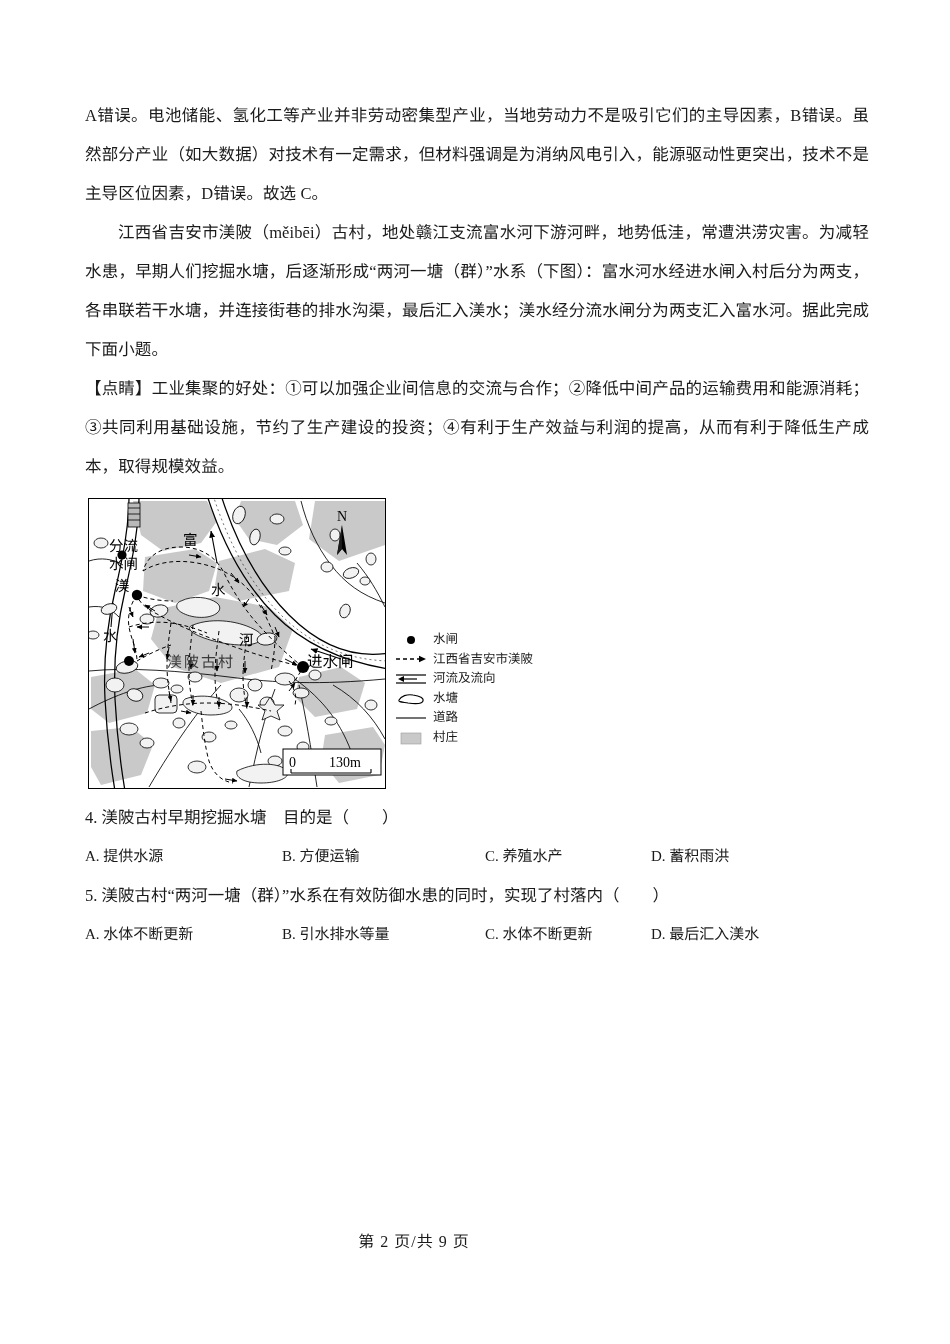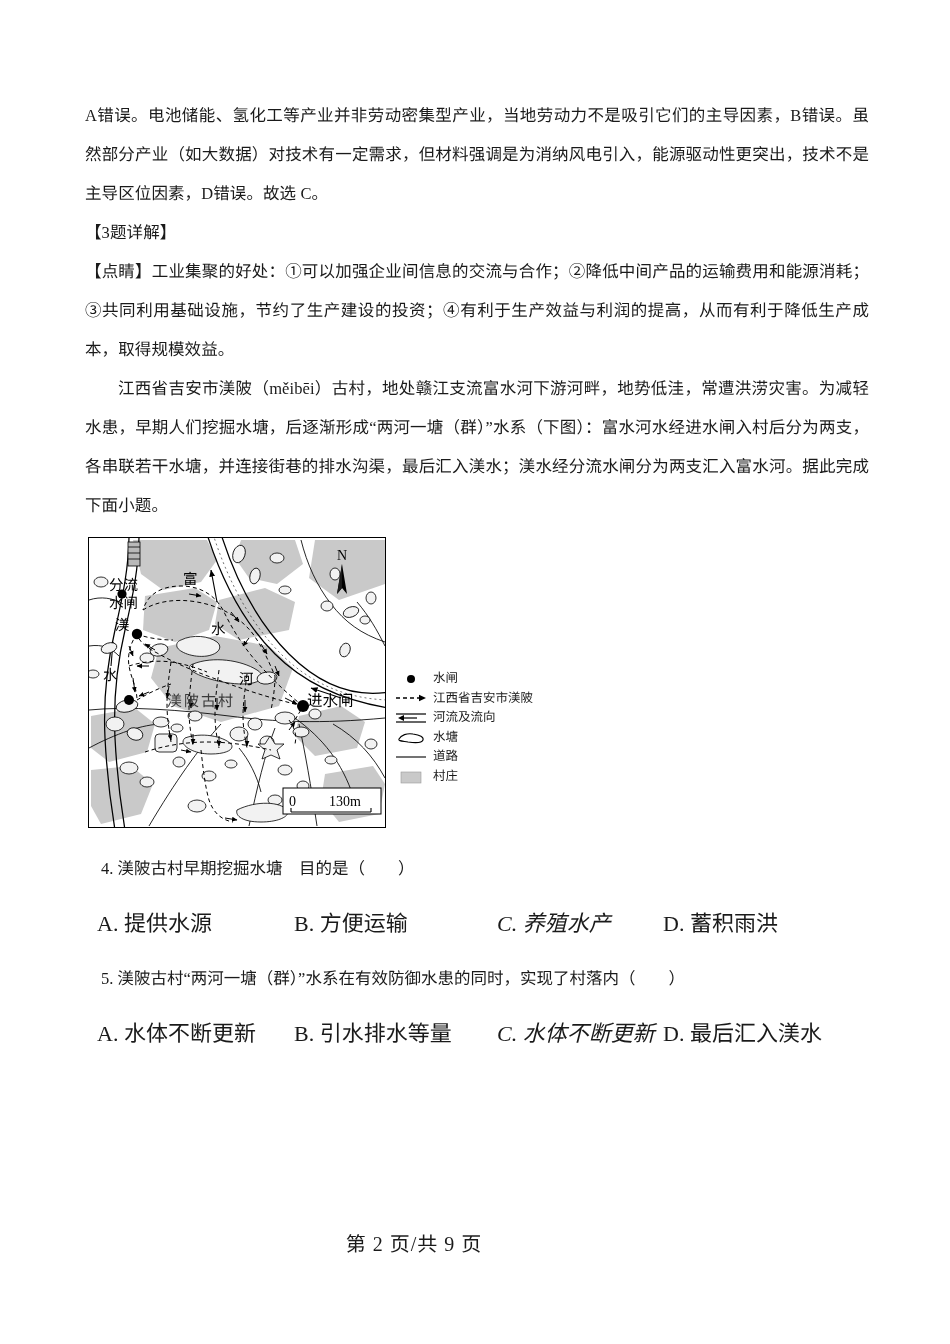--- a/index.html
+++ b/index.html
@@ -35,39 +35,39 @@
     text-align: justify;
     text-justify: inter-ideograph;
     letter-spacing: 0.1px;
   }
   p.indent {
     text-indent: 2em;
   }
   .q-line {
     font-size: 16.5px;
     line-height: 39px;
-    margin: 16px;
+    margin: 0;
   }
   .opt-row {
     display: block;
-    font-size: 22px;
+    font-size: 15px;
     line-height: 39px;
-    margin: 12px;
+    margin: 0;
     position: relative;
     height: 39px;
     text-align: center;
   }
   .opt {
     position: absolute;
     top: 0;
     white-space: nowrap;
   }
   .opt.a { left: 0px; }
   .opt.b { left: 197px; }
-  .opt.c { left: 400px; font-style: italic; }
+  .opt.c { left: 400px; }
   .opt.d { left: 566px; }
 
   
   .figure-wrap {
     position: relative;
     margin-top: 6px;
     margin-bottom: 4px;
     width: 460px;
     height: 302px;
     left: 3px;
@@ -112,39 +112,38 @@
   .sym-dot {
     width: 8px; height: 8px; border-radius: 50%; background: #000;
   }
   
   .footer {
     position: absolute;
     left: 0;
     top: 1228px;
     width: 828px;
     text-align: center;
-    font-size: 20px;
+    font-size: 16px;
     letter-spacing: 1px;
   }
 </style>
 </head>
 <body>
 
 <div class="page">
 
   <div class="content">
 
     <p class="para">A错误。电池储能、氢化工等产业并非劳动密集型产业，当地劳动力不是吸引它们的主导因素，B错误。虽然部分产业（如大数据）对技术有一定需求，但材料强调是为消纳风电引入，能源驱动性更突出，技术不是主导区位因素，D错误。故选 C。</p>
 
-    <p class="para">【3题详解】</p>
-
+
+
+    <p class="para indent">江西省吉安市渼陂（měibēi）古村，地处赣江支流富水河下游河畔，地势低洼，常遭洪涝灾害。为减轻水患，早期人们挖掘水塘，后逐渐形成“两河一塘（群）”水系（下图）：富水河水经进水闸入村后分为两支，各串联若干水塘，并连接街巷的排水沟渠，最后汇入渼水；渼水经分流水闸分为两支汇入富水河。据此完成下面小题。</p>
 
     <p class="para">【点睛】工业集聚的好处：①可以加强企业间信息的交流与合作；②降低中间产品的运输费用和能源消耗；③共同利用基础设施，节约了生产建设的投资；④有利于生产效益与利润的提高，从而有利于降低生产成本，取得规模效益。</p>
-
-    <p class="para indent">江西省吉安市渼陂（měibēi）古村，地处赣江支流富水河下游河畔，地势低洼，常遭洪涝灾害。为减轻水患，早期人们挖掘水塘，后逐渐形成“两河一塘（群）”水系（下图）：富水河水经进水闸入村后分为两支，各串联若干水塘，并连接街巷的排水沟渠，最后汇入渼水；渼水经分流水闸分为两支汇入富水河。据此完成下面小题。</p>
 
     <div class="figure-wrap">
 
       <div class="map-frame">
         <svg class="map-svg" width="296" height="289" viewBox="0 0 296 289" xmlns="http://www.w3.org/2000/svg">
           <defs>
             <marker id="ar" markerWidth="6" markerHeight="6" refX="5" refY="3" orient="auto">
               <path d="M0,0.6 L5.4,3 L0,5.4 z" fill="#000"></path>
             </marker>
             <marker id="arr" markerWidth="7" markerHeight="7" refX="6" refY="3.5" orient="auto">

